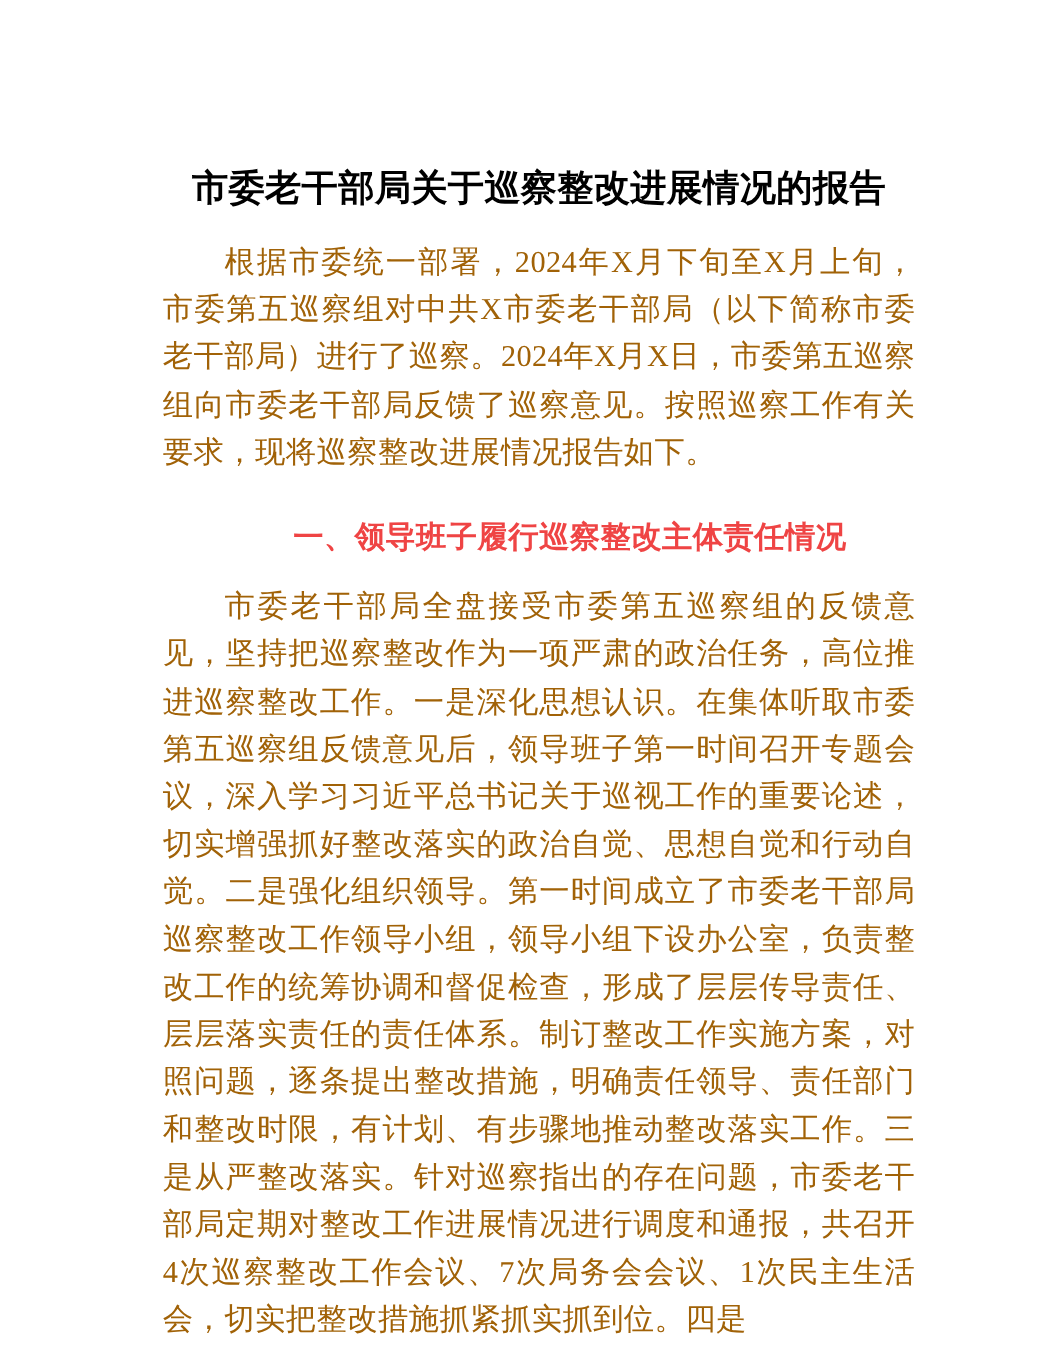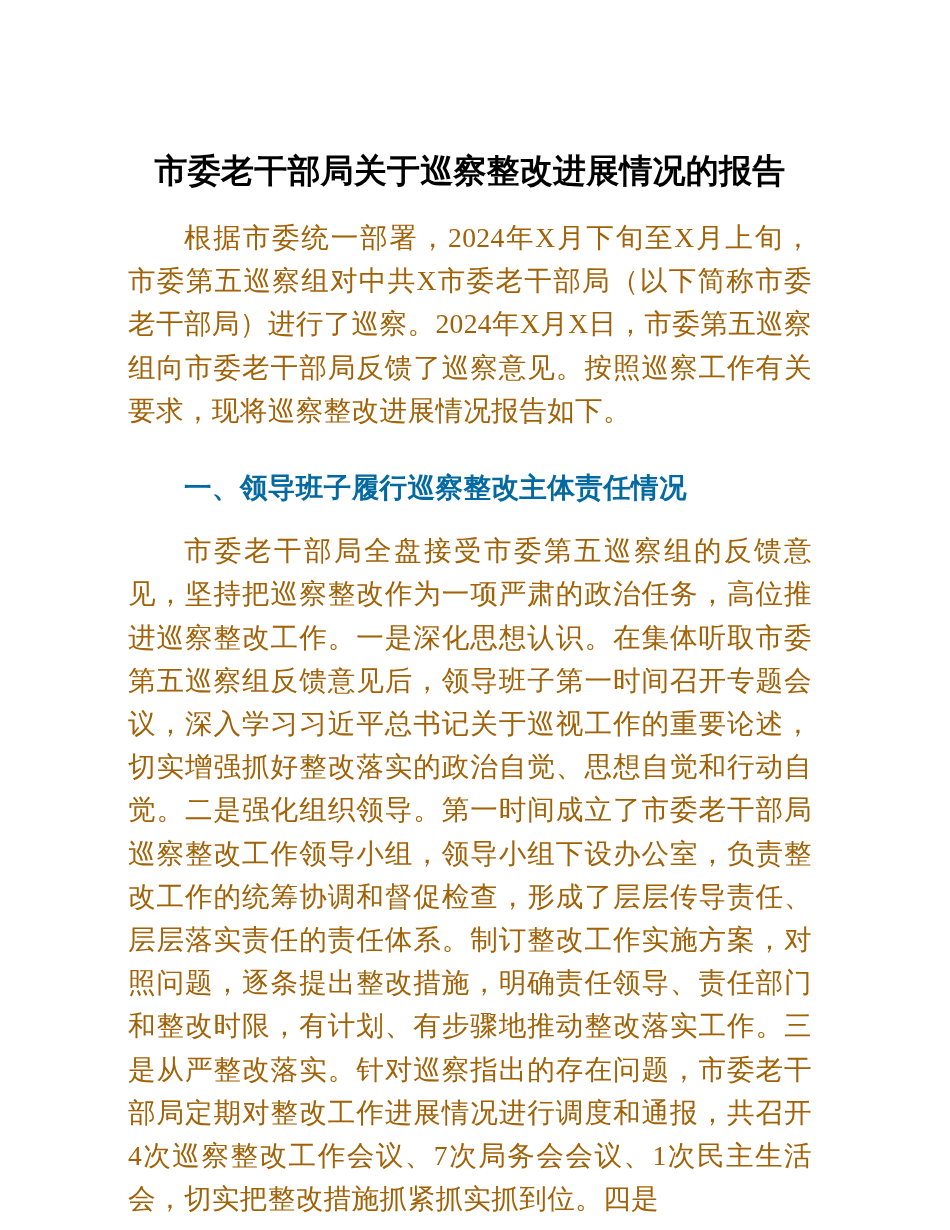--- a/index.html
+++ b/index.html
@@ -23,21 +23,21 @@
     top: 0;
     left: 0;
     width: 950px;
     height: 1230px;
     background: #ffffff;
     box-sizing: border-box;
   }
 
   .content {
     position: absolute;
-    left: 128px;
+    left: 148px;
     top: 148px;
     width: 684px;
   }
 
   
   .doc-title {
     font-family: "DejaVu Sans", "Liberation Sans", sans-serif;
     font-weight: 700;
     font-size: 33px;
     line-height: 46px;
@@ -62,23 +62,24 @@
     word-break: break-all;
   }
 
   
   .section-heading {
     font-family: "Liberation Serif", "DejaVu Serif", serif;
     font-size: 27.6px;
     line-height: 43.2px;
     text-indent: 56px;
     margin: 20px 0 20px 0;
-    color: #0369a1;
+    color: #ef4444;
     letter-spacing: 0.35px;
     white-space: nowrap;
+    text-align: center;
   }
 
   
   .gap-small { height: 14px; }
 </style>
 </head>
 <body>
 
 <div class="page">
   <div class="content">

